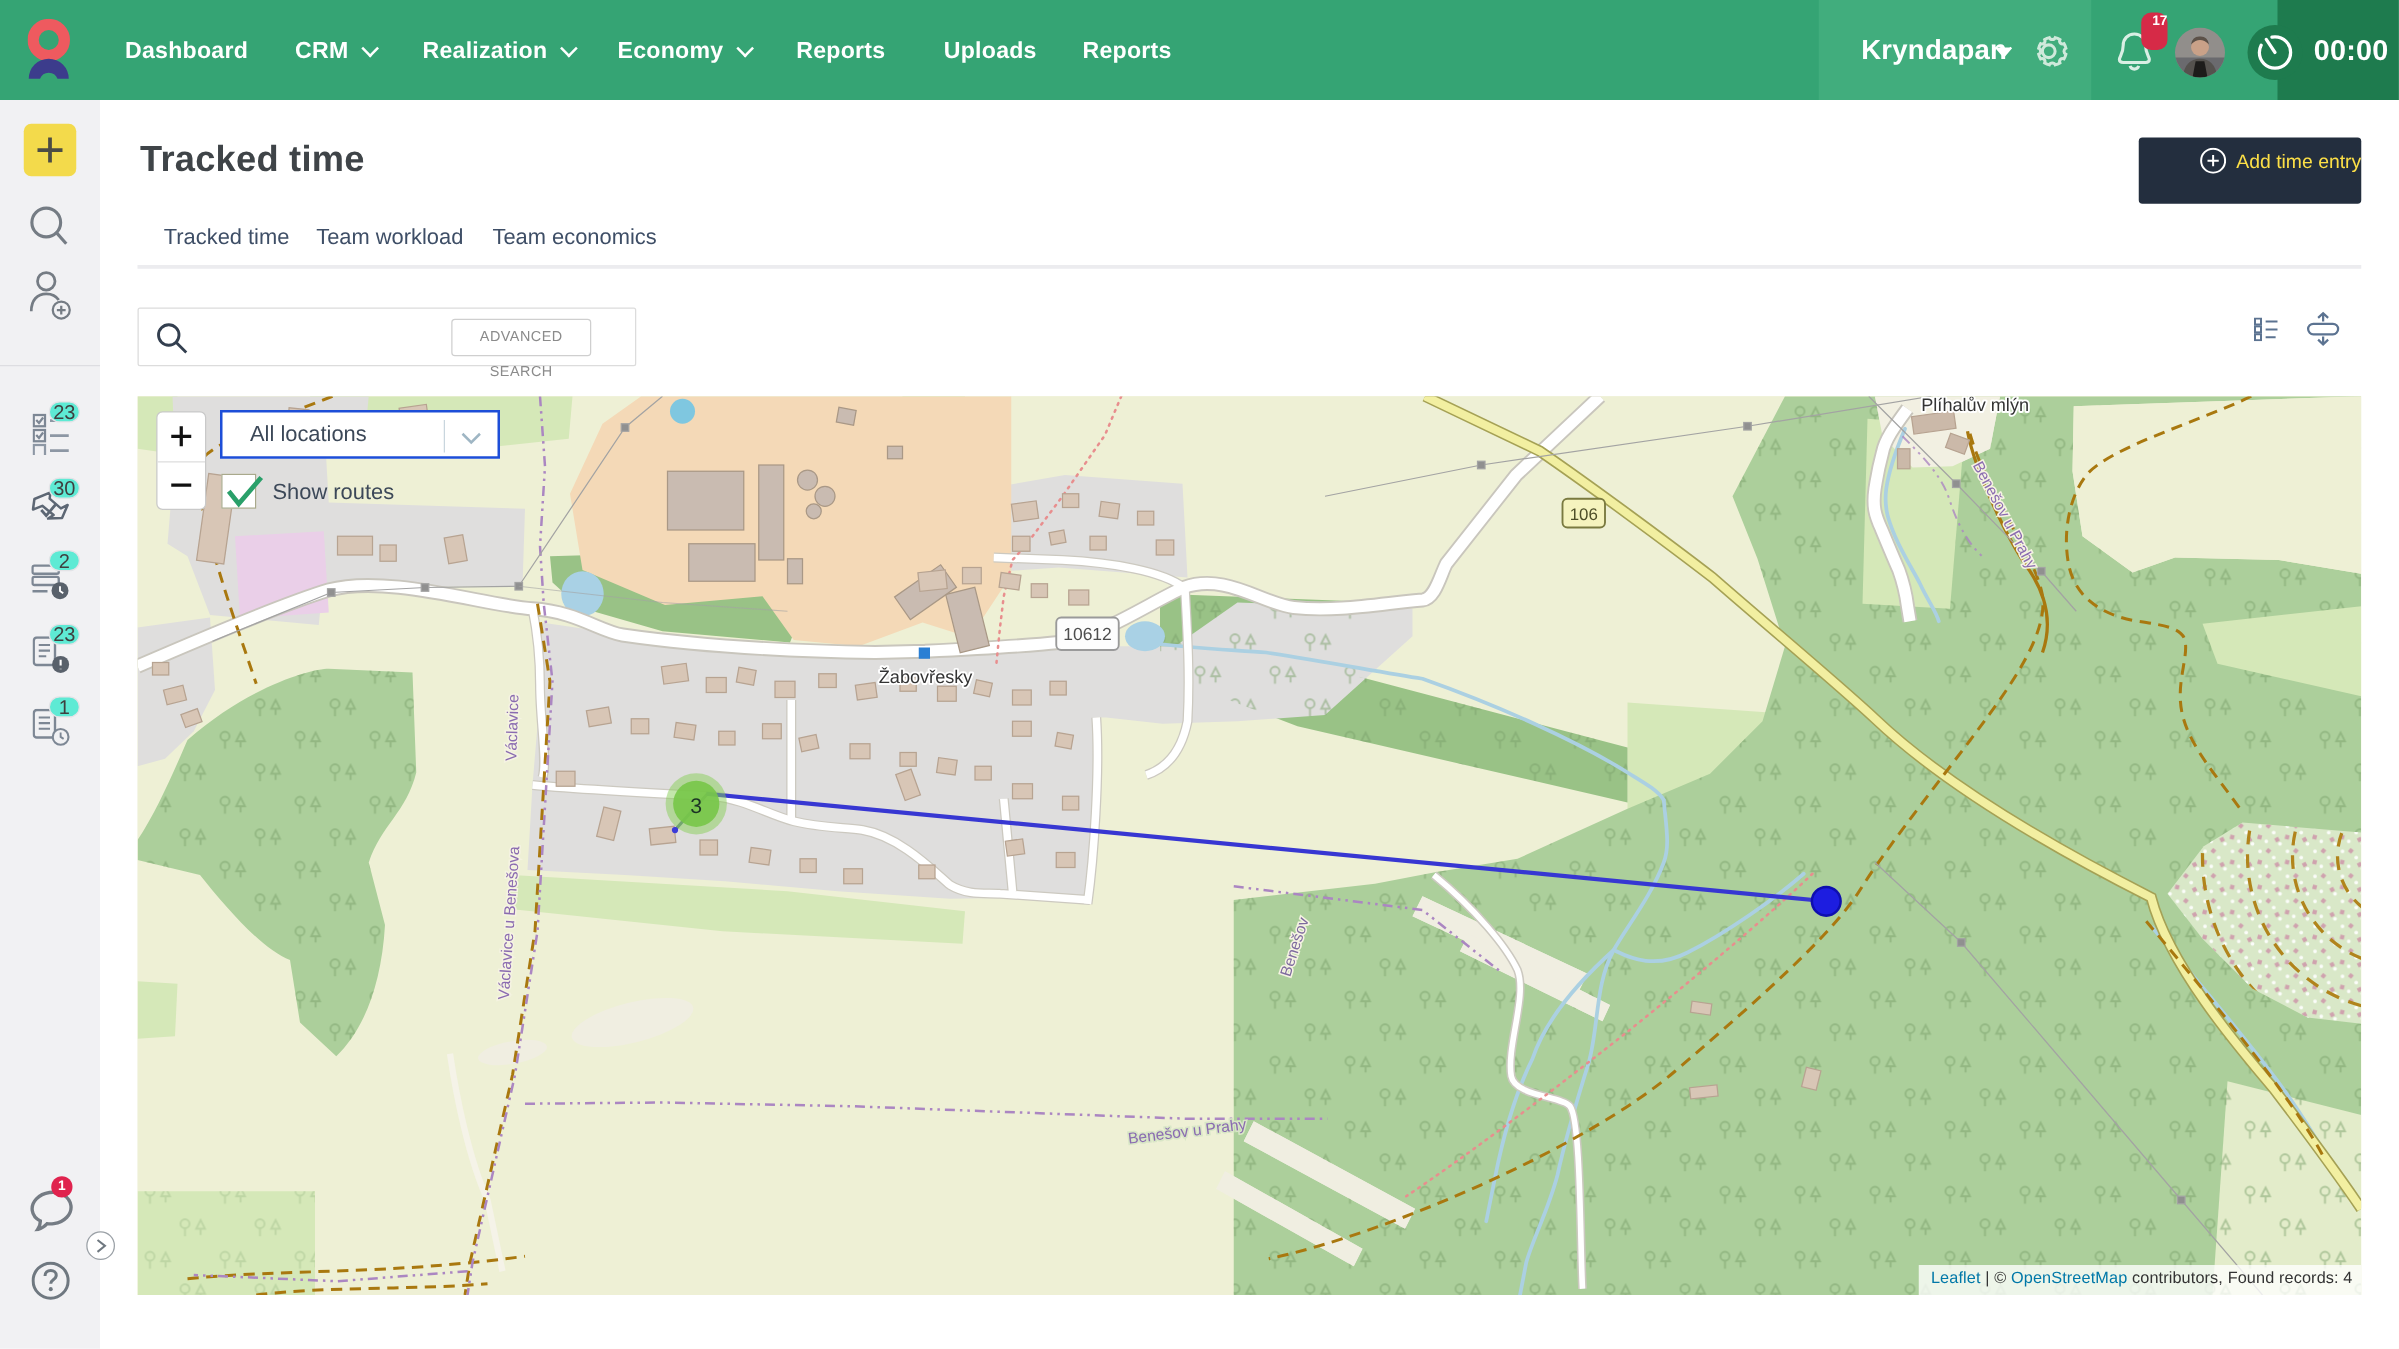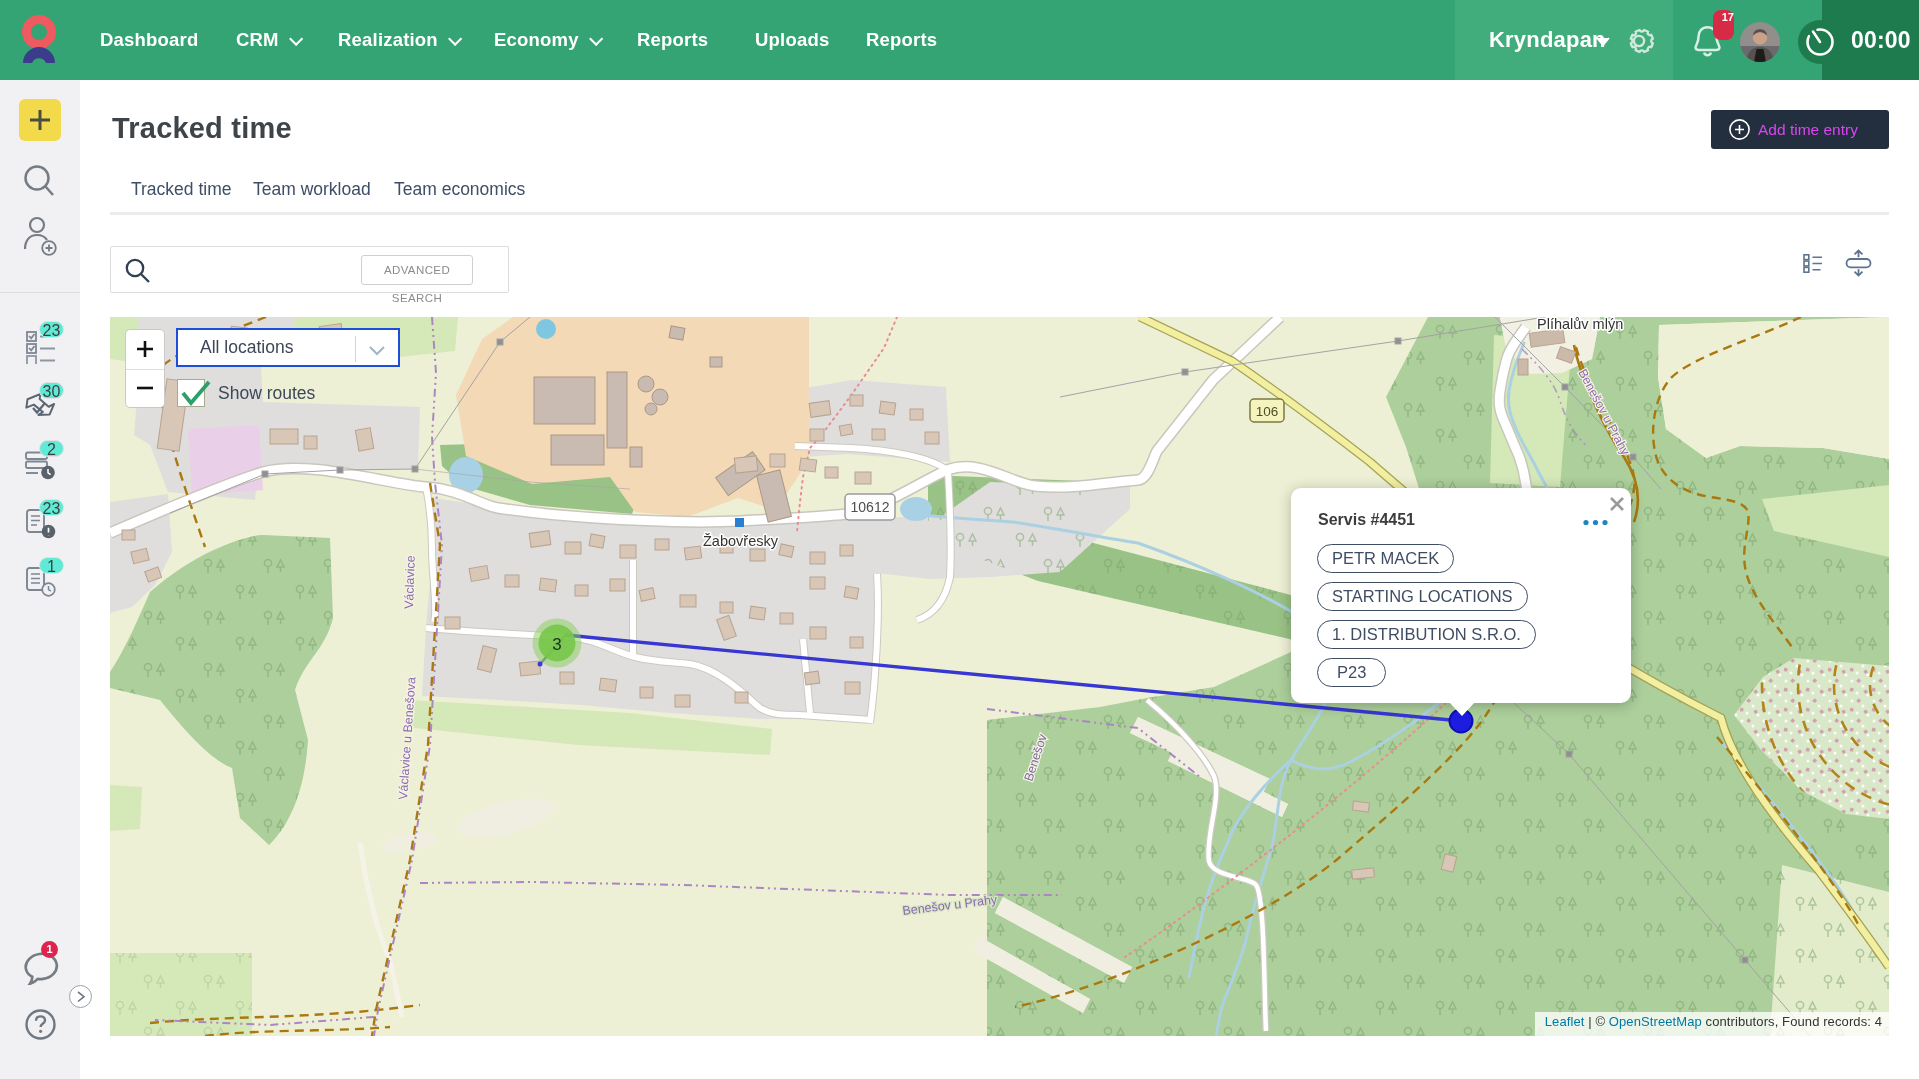--- a/index.html
+++ b/index.html
@@ -12,22 +12,22 @@
   .caret{display:inline-block;width:8px;height:8px;border-right:2.2px solid #fff;border-bottom:2.2px solid #fff;transform:rotate(45deg) translateY(-3px);margin-left:10px;}
   
   #sidebar{position:absolute;left:0;top:80px;width:80px;height:999px;background:#f1f1f3;}
   #sidebar .divider{position:absolute;left:0;top:212px;width:80px;height:1px;background:#dddde1;}
   .sbadge{position:absolute;background:#5eead4;border:1px solid #e3e3e6;border-radius:9px;width:25px;height:17px;
      font-size:16px;color:#3f3f3f;text-align:center;line-height:17px;box-sizing:border-box;}
   
   h1{position:absolute;left:112px;top:112px;margin:0;font-size:29px;color:#3f4448;letter-spacing:.2px;}
   .tab{position:absolute;top:179px;font-size:17.5px;color:#3e4e66;}
   #tabline{position:absolute;left:110px;top:212px;width:1779px;height:3px;background:#ececef;}
-  #addbtn{position:absolute;left:1711px;top:110px;width:178px;height:39px;background:#232e3e;border-radius:3px;
-     color:#d946ef;font-size:15.5px;line-height:39px;text-align:left;padding-left:18px;box-sizing:border-box;}
+  #addbtn{position:absolute;left:1711px;top:110px;width:178px;height:53px;background:#232e3e;border-radius:3px;
+     color:#fde047;font-size:15.5px;line-height:39px;text-align:right;padding-left:18px;box-sizing:border-box;}
   #searchbox{position:absolute;left:110px;top:246px;width:399px;height:47px;border:1px solid #dcdcdc;border-radius:2px;background:#fff;box-sizing:border-box;}
   #advbtn{position:absolute;left:361px;top:255px;width:112px;height:30px;border:1px solid #cfcfcf;border-radius:3px;background:#fff;
      color:#8b8b8b;font-size:11.5px;line-height:28px;text-align:center;letter-spacing:.4px;box-sizing:border-box;}
   
   #map{position:absolute;left:110px;top:317px;width:1779px;height:719px;background:#eef0d5;overflow:hidden;}
   #zoomctl{position:absolute;left:15px;top:12px;width:40px;height:79px;background:#fff;border:1px solid #c9c9c9;border-radius:5px;box-sizing:border-box;}
   #zoomctl .zline{position:absolute;left:0;top:39px;width:38px;height:1px;background:#ddd;}
   #locsel{position:absolute;left:66px;top:11px;width:224px;height:39px;background:#fff;border:2px solid #1d4ed8;box-sizing:border-box;}
   #showroutes{position:absolute;left:67px;top:62px;width:28px;height:28px;background:#fff;border:1px solid #a9a98c;box-sizing:border-box;}
   #popup{position:absolute;left:1181px;top:171px;width:340px;height:215px;background:#fff;border-radius:10px;box-shadow:0 2px 14px rgba(0,0,0,.25);}
@@ -366,38 +366,20 @@
     <div class="abs" style="left:177px;top:6px;width:1px;height:26px;background:#c9d6de"></div>
     <svg class="abs" style="left:190px;top:15px" width="18" height="11">
         <path d="M2,2 L9,9 L16,2" fill="none" stroke="#9fb6c4" stroke-width="2"></path>
       </svg>
   </div>
   <div id="showroutes"></div>
   <svg class="abs" style="left:70px;top:63px" width="32" height="29">
       <path d="M3,13 L11,23 L29,2" fill="none" stroke="#2aa06a" stroke-width="3.8"></path>
     </svg>
   <span class="abs" style="left:108px;top:66px;font-size:17.5px;color:#3c4858">Show routes</span>
-  <div id="popup">
-    <span class="abs" style="left:27px;top:23px;font-size:16px;font-weight:bold;color:#3c3c3c">Servis #4451</span>
-    <svg class="abs" style="left:292px;top:31px" width="26" height="7">
-        <circle cx="3" cy="3.5" r="2.6" fill="#1a88c0"></circle>
-        <circle cx="12.5" cy="3.5" r="2.6" fill="#1a88c0"></circle>
-        <circle cx="22" cy="3.5" r="2.6" fill="#1a88c0"></circle>
-      </svg>
-    <svg class="abs" style="left:318px;top:8px" width="16" height="16">
-        <path d="M2,2 L14,14 M14,2 L2,14" stroke="#9a9a9a" stroke-width="2.6"></path>
-      </svg>
-    <div class="pill" style="top:56px;">PETR MACEK</div>
-    <div class="pill" style="top:94px;">STARTING LOCATIONS</div>
-    <div class="pill" style="top:132px;">1. DISTRIBUTION S.R.O.</div>
-    <div class="pill" style="top:170px;padding:0 19px;">P23</div>
-    <svg class="abs" style="left:158px;top:214px" width="26" height="16">
-        <path d="M0,0 L26,0 L13,14 Z" fill="#fff"></path>
-      </svg>
-  </div>
   <div id="attrib"><a>Leaflet</a> | © <a>OpenStreetMap</a> contributors, Found records: 4</div>
 </div>
 
 <div id="topbar">
   <div class="light"></div>
   <div class="dark"></div>
   <svg class="abs" style="left:22px;top:15px" width="36" height="50">
     <circle cx="17" cy="17" r="12.5" fill="none" stroke="#ee5a5f" stroke-width="9"></circle>
     <path d="M1,48 A16,16 0 0 1 33,48 L24,48 A7.5,7.5 0 0 0 10,48 Z" fill="#3c3c8c"></path>
   </svg>

